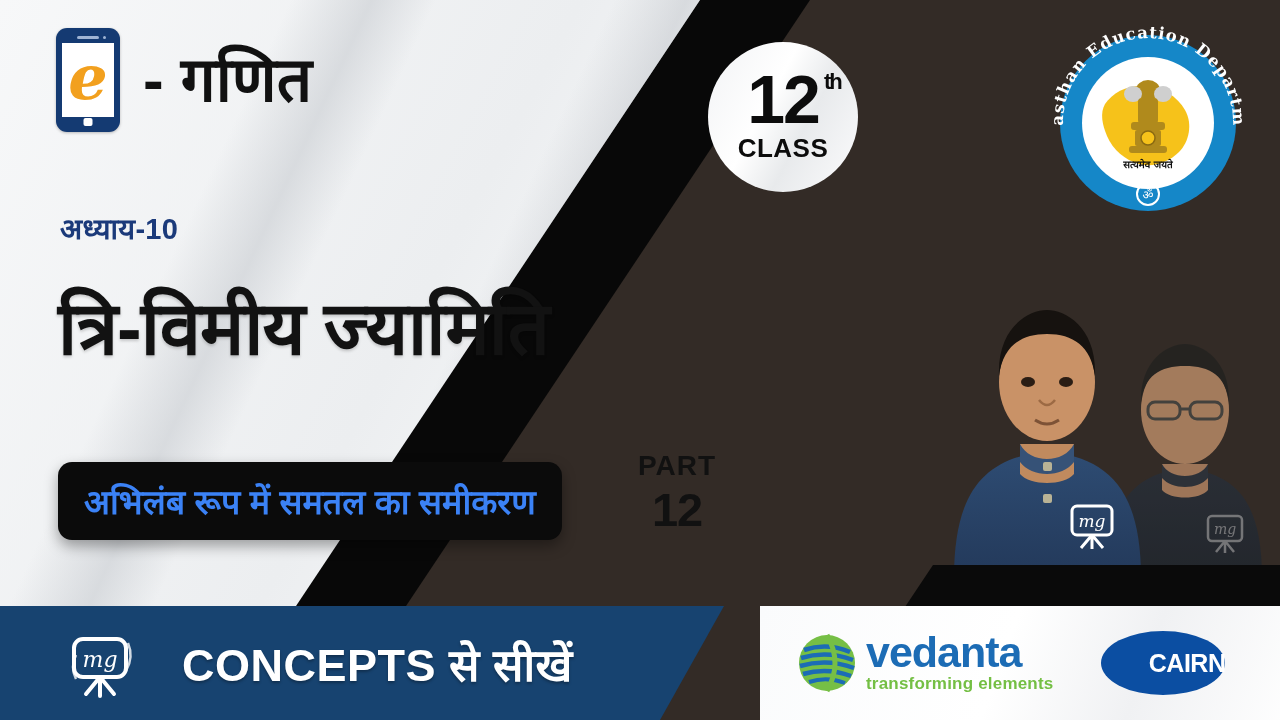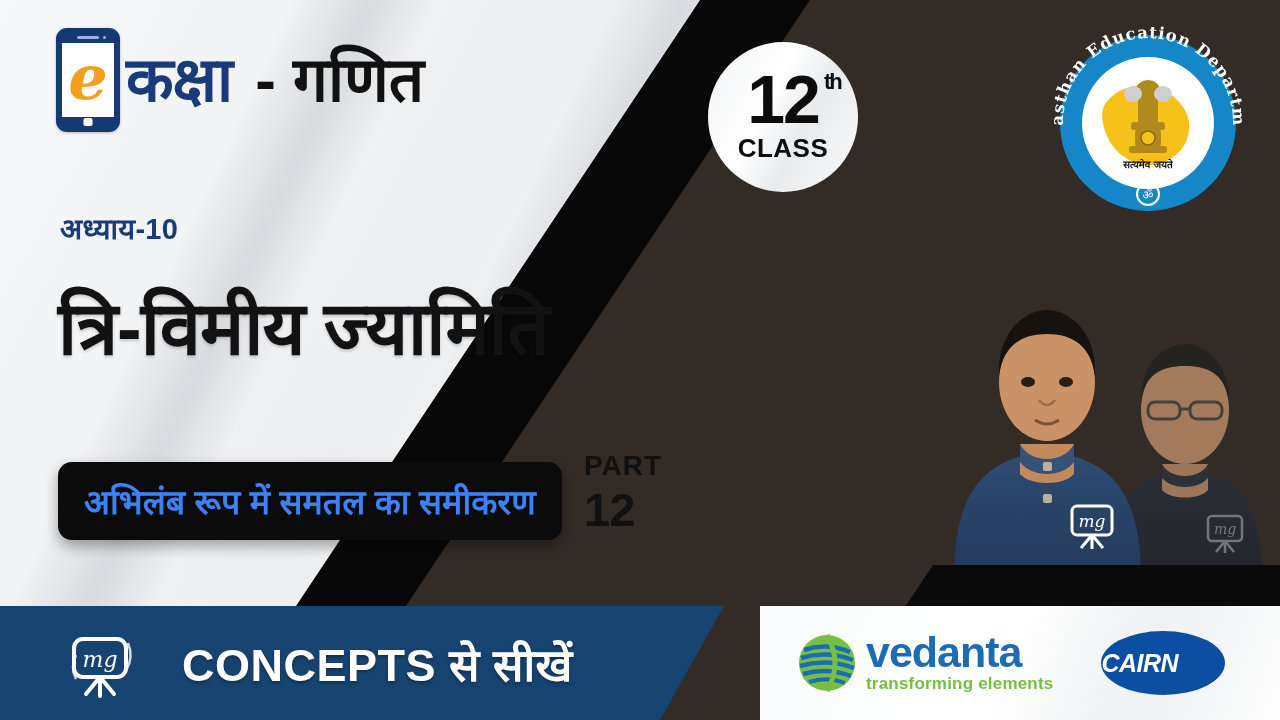--- a/index.html
+++ b/index.html
@@ -58,21 +58,21 @@
   
   .title{position:absolute;left:58px;top:288px;font-size:74px;font-weight:700;color:#121212;
     letter-spacing:-1px;line-height:1.1;white-space:nowrap;text-shadow:0 2px 3px rgba(0,0,0,.18);}
 
   
   .pill{position:absolute;left:58px;top:462px;background:#0b0b0b;color:#3b82f6;
     border-radius:14px;padding:16px 26px;font-size:34px;font-weight:700;white-space:nowrap;
     box-shadow:0 6px 14px rgba(0,0,0,.35);}
 
   
-  .part{position:absolute;left:584px;top:452px;text-align:left;color:#111;line-height:1;}
+  .part{position:absolute;left:638px;top:452px;text-align:center;color:#111;line-height:1;}
   .part .lbl{font-size:28px;font-weight:700;letter-spacing:1px;}
   .part .num{font-size:47px;font-weight:700;margin-top:6px;letter-spacing:-1px;}
 
   
   .class-circle{
     position:absolute;left:708px;top:42px;width:150px;height:150px;border-radius:50%;
     background:linear-gradient(118deg,#f2f3f5 0%,#ffffff 40%,#e8eaec 62%,#fcfcfd 100%);
     display:flex;flex-direction:column;align-items:center;justify-content:center;
   }
   .class-circle .n{font-size:68px;font-weight:700;color:#0c0c0c;line-height:.88;letter-spacing:-2px;
@@ -104,21 +104,21 @@
 
   
   .sponsors{position:absolute;left:760px;top:606px;width:540px;height:114px;
     background:linear-gradient(110deg,#fafbfc 0%,#ffffff 45%,#f0f1f3 70%,#ffffff 100%);
     display:flex;align-items:center;}
   .vedanta{display:flex;align-items:center;margin-left:36px;}
   .vedanta-txt{margin-left:8px;}
   .vedanta-name{font-size:43px;font-weight:700;color:#1c6cb5;line-height:.95;letter-spacing:-1px;}
   .vedanta-tag{font-size:17px;font-weight:700;color:#74bf44;letter-spacing:.2px;margin-top:2px;}
   .cairn{margin-left:48px;width:124px;height:64px;border-radius:50%;background:#0b4ea2;
-    display:flex;align-items:center;justify-content:flex-start;font-style:italic;}
+    display:flex;align-items:center;justify-content:flex-end;}
   .cairn span{color:#fff;font-size:25px;font-weight:700;letter-spacing:-.5px;}
 </style>
 </head>
 <body>
 
 <div class="stage">
 
   <div class="dark-panel"></div>
   <div class="black-band"></div>
 
@@ -174,21 +174,20 @@
   <div class="white-panel"></div>
 
   <div class="logo-row">
     <div class="phone">
       <div class="speaker"></div>
       <div class="screen">
         <span class="e-glyph">e</span>
       </div>
       <div class="home"></div>
     </div>
-    <span class="kaksha">कक्षा</span>
     <span class="dash-ganit">- गणित</span>
   </div>
 
   <div class="chapter">अध्याय-10</div>
   <div class="title">त्रि-विमीय ज्यामिति</div>
   <div class="pill">अभिलंब रूप में समतल का समीकरण</div>
 
   <div class="part">
     <div class="lbl">PART</div>
     <div class="num">12</div>

